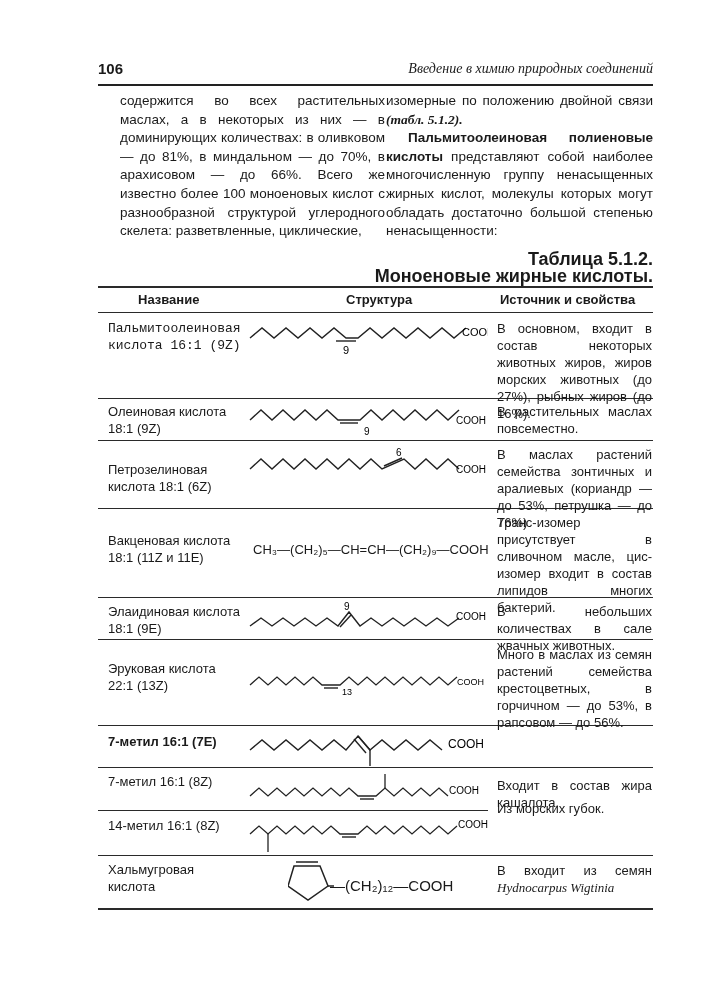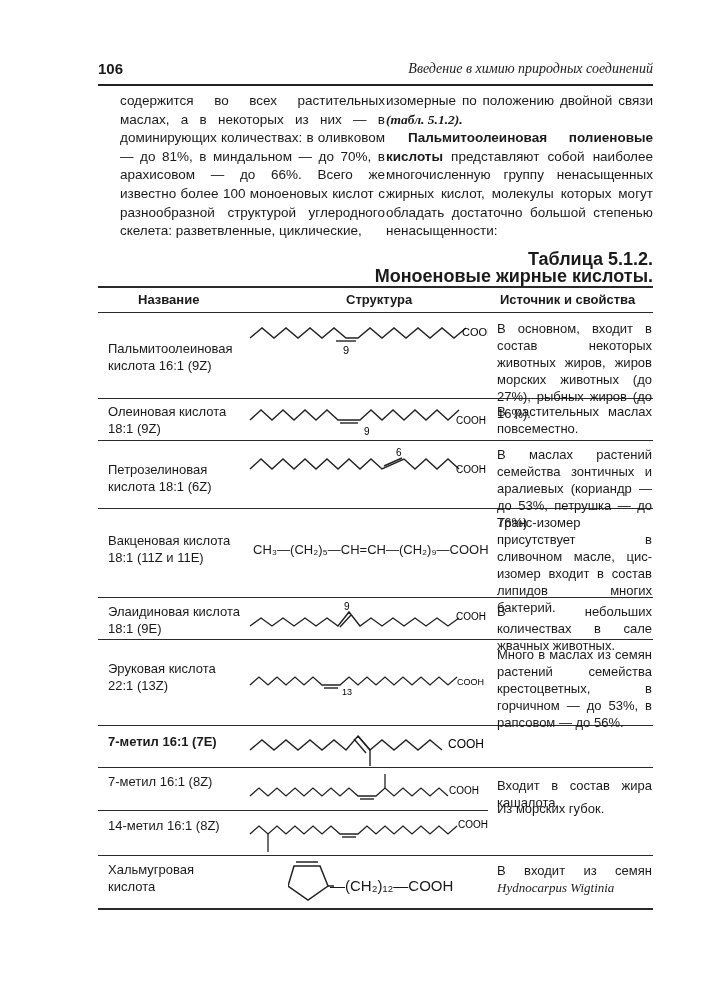--- a/index.html
+++ b/index.html
@@ -55,21 +55,21 @@
 <div class="rule" style="left:98px;top:440px;width:555px;height:1px;"></div>
 <div class="rule" style="left:98px;top:508px;width:555px;height:1px;"></div>
 <div class="rule" style="left:98px;top:597px;width:555px;height:1px;"></div>
 <div class="rule" style="left:98px;top:639px;width:555px;height:1px;"></div>
 <div class="rule" style="left:98px;top:725px;width:555px;height:1px;"></div>
 <div class="rule" style="left:98px;top:767px;width:555px;height:1px;"></div>
 <div class="rule" style="left:98px;top:810px;width:390px;height:1px;"></div>
 <div class="rule" style="left:98px;top:855px;width:555px;height:1px;"></div>
 <div class="rule" style="left:98px;top:908px;width:555px;height:2px;"></div>
 
-<div class="cell name" style="top:340px;">Пальмитоолеиновая кислота 16:1 (9Z)</div>
+<div class="cell name" style="top:320px;font-family:Liberation Mono, monospace;">Пальмитоолеиновая кислота 16:1 (9Z)</div>
 <svg class="s" style="left:248px;top:318px;" width="240" height="40">
   <polyline points="2,20 14,10 26,20 38,10 50,20 62,10 74,20 86,10 98,20 110,20 122,10 134,20 146,10 158,20 170,10 182,20 194,10 206,20 218,10" fill="none" stroke="#222" stroke-width="1.4"></polyline>
   <line x1="88" y1="23" x2="108" y2="23" stroke="#222" stroke-width="1.4"></line>
   <text x="95" y="36" font-size="11">9</text>
   <text x="214" y="18" font-size="11">COOH</text>
 </svg>
 <div class="cell src" style="top:320px;">В основном, входит в состав некоторых животных жиров, жиров морских животных (до 27%), рыбных жиров (до 16%).</div>
 
 <div class="cell name" style="top:403px;">Олеиновая кислота 18:1 (9Z)</div>
 <svg class="s" style="left:248px;top:400px;" width="240" height="38">

